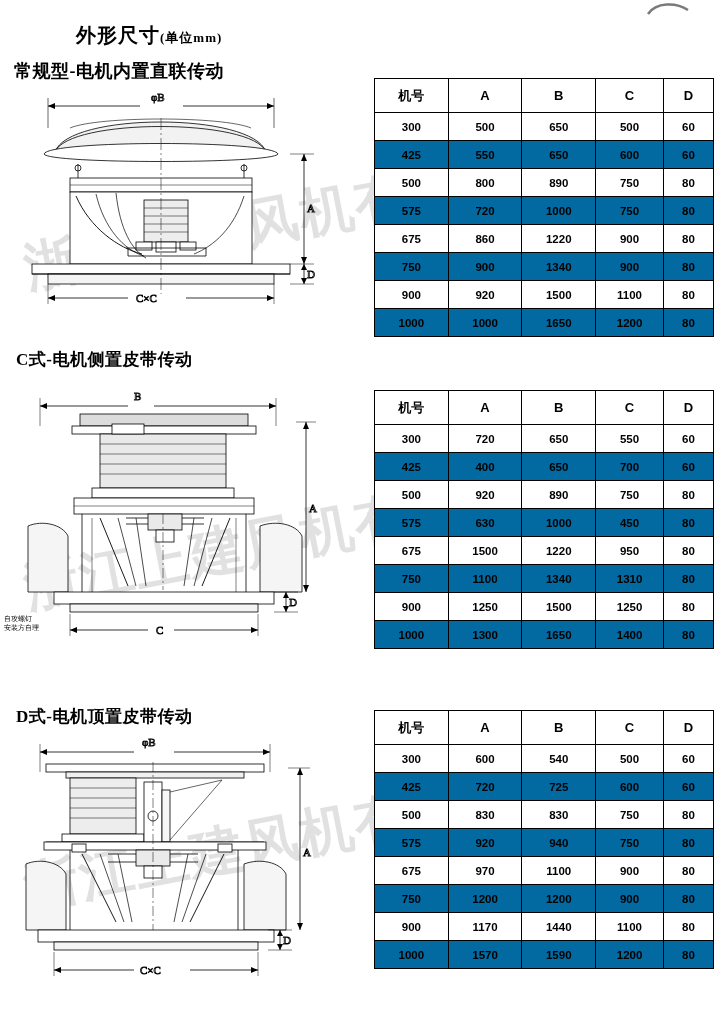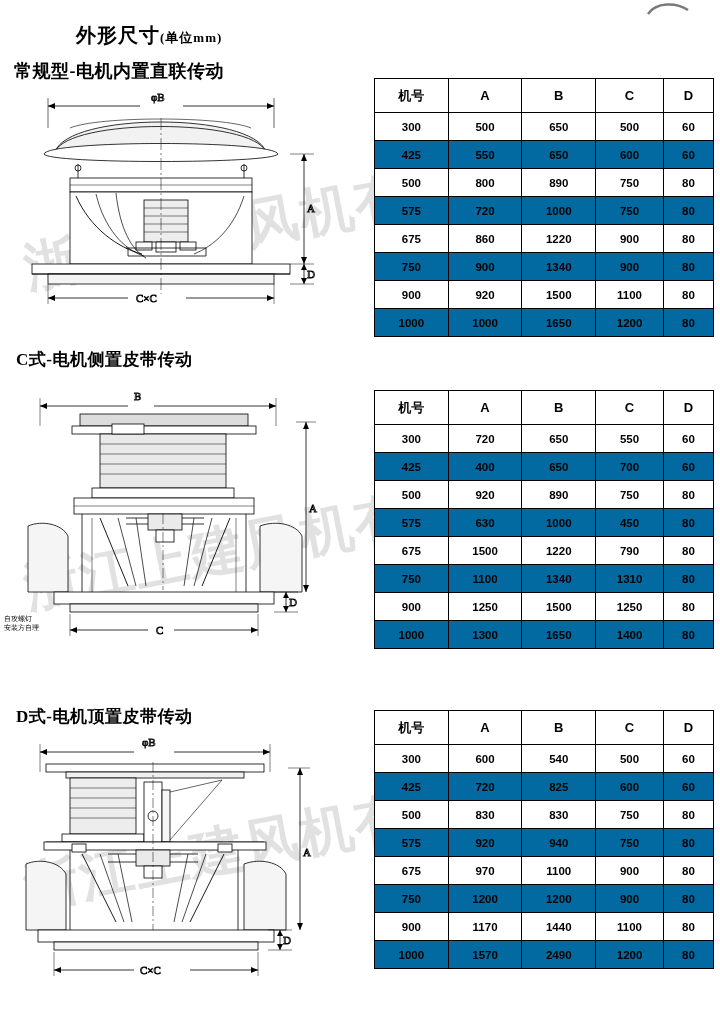--- a/index.html
+++ b/index.html
@@ -499,21 +499,21 @@
           <td class="c1">575</td>
           <td class="c2">630</td>
           <td class="c3">1000</td>
           <td class="c4">450</td>
           <td class="c5">80</td>
         </tr>
         <tr class="odd">
           <td class="c1">675</td>
           <td class="c2">1500</td>
           <td class="c3">1220</td>
-          <td class="c4">790</td>
+          <td class="c4">950</td>
           <td class="c5">80</td>
         </tr>
         <tr class="even">
           <td class="c1">750</td>
           <td class="c2">1100</td>
           <td class="c3">1340</td>
           <td class="c4">1310</td>
           <td class="c5">80</td>
         </tr>
         <tr class="odd">
@@ -544,21 +544,21 @@
         <tr class="odd">
           <td class="c1">300</td>
           <td class="c2">600</td>
           <td class="c3">540</td>
           <td class="c4">500</td>
           <td class="c5">60</td>
         </tr>
         <tr class="even">
           <td class="c1">425</td>
           <td class="c2">720</td>
-          <td class="c3">825</td>
+          <td class="c3">725</td>
           <td class="c4">600</td>
           <td class="c5">60</td>
         </tr>
         <tr class="odd">
           <td class="c1">500</td>
           <td class="c2">830</td>
           <td class="c3">830</td>
           <td class="c4">750</td>
           <td class="c5">80</td>
         </tr>
@@ -586,20 +586,20 @@
         <tr class="odd">
           <td class="c1">900</td>
           <td class="c2">1170</td>
           <td class="c3">1440</td>
           <td class="c4">1100</td>
           <td class="c5">80</td>
         </tr>
         <tr class="even">
           <td class="c1">1000</td>
           <td class="c2">1570</td>
-          <td class="c3">2490</td>
+          <td class="c3">1590</td>
           <td class="c4">1200</td>
           <td class="c5">80</td>
         </tr>
       </tbody>
     </table>
 
 </div>
 
 </body></html>

